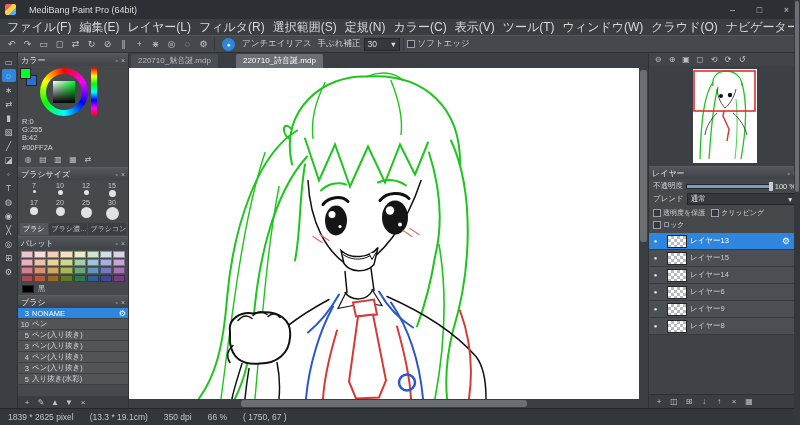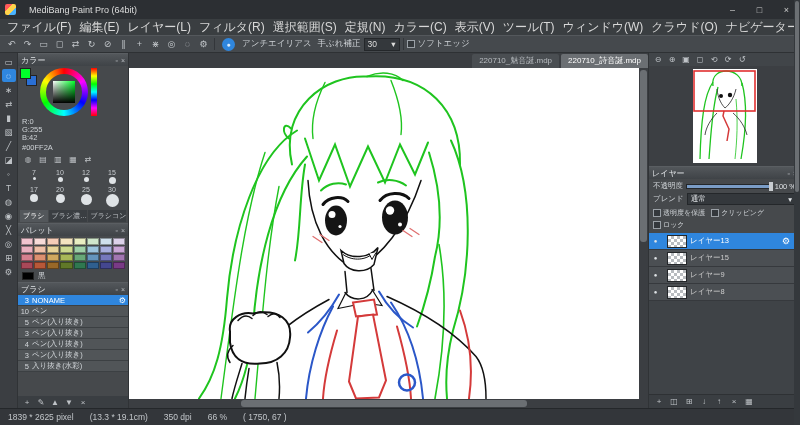--- a/index.html
+++ b/index.html
@@ -55,21 +55,21 @@
 #black-swatch{width:12px;height:8px;border:1px solid #222;flex:0 0 auto;}
 .black-label{font-size:7.5px;color:#cfd3d7;}
 .brush-list{flex:1;min-height:0;overflow:hidden;display:flex;flex-direction:column;}
 .brow{height:11px;display:flex;align-items:center;font-size:7.5px;color:#d2d6da;background:#515558;border-bottom:1px solid #3c4043;flex:0 0 auto;padding-right:2px;}
 .brow.sel{background:#2f86de;color:#fff;}
 .bsize{width:14px;text-align:right;padding-right:3px;flex:0 0 auto;}
 .bname{flex:1;white-space:nowrap;overflow:hidden;}
 .bgear{font-size:8px;flex:0 0 auto;}
 .brush-foot{height:12px;display:flex;align-items:center;gap:2px;background:#3a3e42;padding:0 3px;flex:0 0 auto;}
 .canvas-col{flex:1;display:flex;flex-direction:column;min-width:0;background:#56595d;}
-.tabbar{height:15px;background:#3b3e42;display:flex;align-items:flex-end;padding:1px 0 0 2px;gap:2px;flex:0 0 auto;overflow:hidden;justify-content:flex-end;}
+.tabbar{height:15px;background:#3b3e42;display:flex;align-items:flex-end;padding:1px 0 0 2px;gap:18px;flex:0 0 auto;overflow:hidden;}
 .doc-tab{font-size:8px;color:#b8bcc0;background:#4a4e52;padding:1px 7px 2px;border-radius:2px 2px 0 0;white-space:nowrap;}
 .doc-tab.active{background:#6b6f73;color:#fff;}
 .canvas-wrap{flex:1;position:relative;min-height:0;}
 .canvas{position:absolute;left:0;top:0;right:9px;bottom:9px;background:#fff;overflow:hidden;}
 .canvas svg{width:100%;height:100%;display:block;}
 .vscroll{position:absolute;top:0;right:0;bottom:9px;width:9px;background:#3b3e42;}
 .vthumb{position:absolute;top:2px;left:1px;right:1px;height:52%;background:#6b6f73;border-radius:3px;}
 .hscroll{position:absolute;left:0;right:9px;bottom:0;height:9px;background:#3b3e42;}
 .hthumb{position:absolute;left:22%;top:1px;bottom:1px;width:56%;background:#6b6f73;border-radius:3px;}
 .corner{position:absolute;right:0;bottom:0;width:9px;height:9px;background:#3b3e42;}
@@ -214,20 +214,27 @@
         <div class="hexline">#00FF2A</div>
       </div>
       <div class="mini-row" id="color-foot">
           <span class="mini-icon">◍</span>
           <span class="mini-icon">▤</span>
           <span class="mini-icon">▥</span>
           <span class="mini-icon">▦</span>
           <span class="mini-icon">⇄</span>
         </div>
 
+      <div class="phead">
+        <span class="phead-title">ブラシサイズ</span>
+        <span class="phead-icons">
+          <span>▫</span>
+          <span>×</span>
+        </span>
+      </div>
       <div class="bs-grid" id="bs-grid">
           <div class="bs-cell">
             <span class="bs-num">7</span>
             <span class="bs-dot" style="width: 3px; height: 3px;"></span>
           </div>
           <div class="bs-cell">
             <span class="bs-num">10</span>
             <span class="bs-dot" style="width: 5px; height: 5px;"></span>
           </div>
           <div class="bs-cell">
@@ -529,20 +536,34 @@
             <span class="lth" style="margin-left: 7px;">
               <span class="checker"></span>
             </span>
             <span class="lname">レイヤー15</span>
           </div>
           <div class="lrow">
             <span class="vis">●</span>
             <span class="lth" style="margin-left: 7px;">
               <span class="checker"></span>
             </span>
+            <span class="lname">レイヤー14</span>
+          </div>
+          <div class="lrow">
+            <span class="vis">●</span>
+            <span class="lth" style="margin-left: 7px;">
+              <span class="checker"></span>
+            </span>
+            <span class="lname">レイヤー6</span>
+          </div>
+          <div class="lrow">
+            <span class="vis">●</span>
+            <span class="lth" style="margin-left: 7px;">
+              <span class="checker"></span>
+            </span>
             <span class="lname">レイヤー9</span>
           </div>
           <div class="lrow">
             <span class="vis">●</span>
             <span class="lth" style="margin-left: 7px;">
               <span class="checker"></span>
             </span>
             <span class="lname">レイヤー8</span>
           </div>
         </div>

